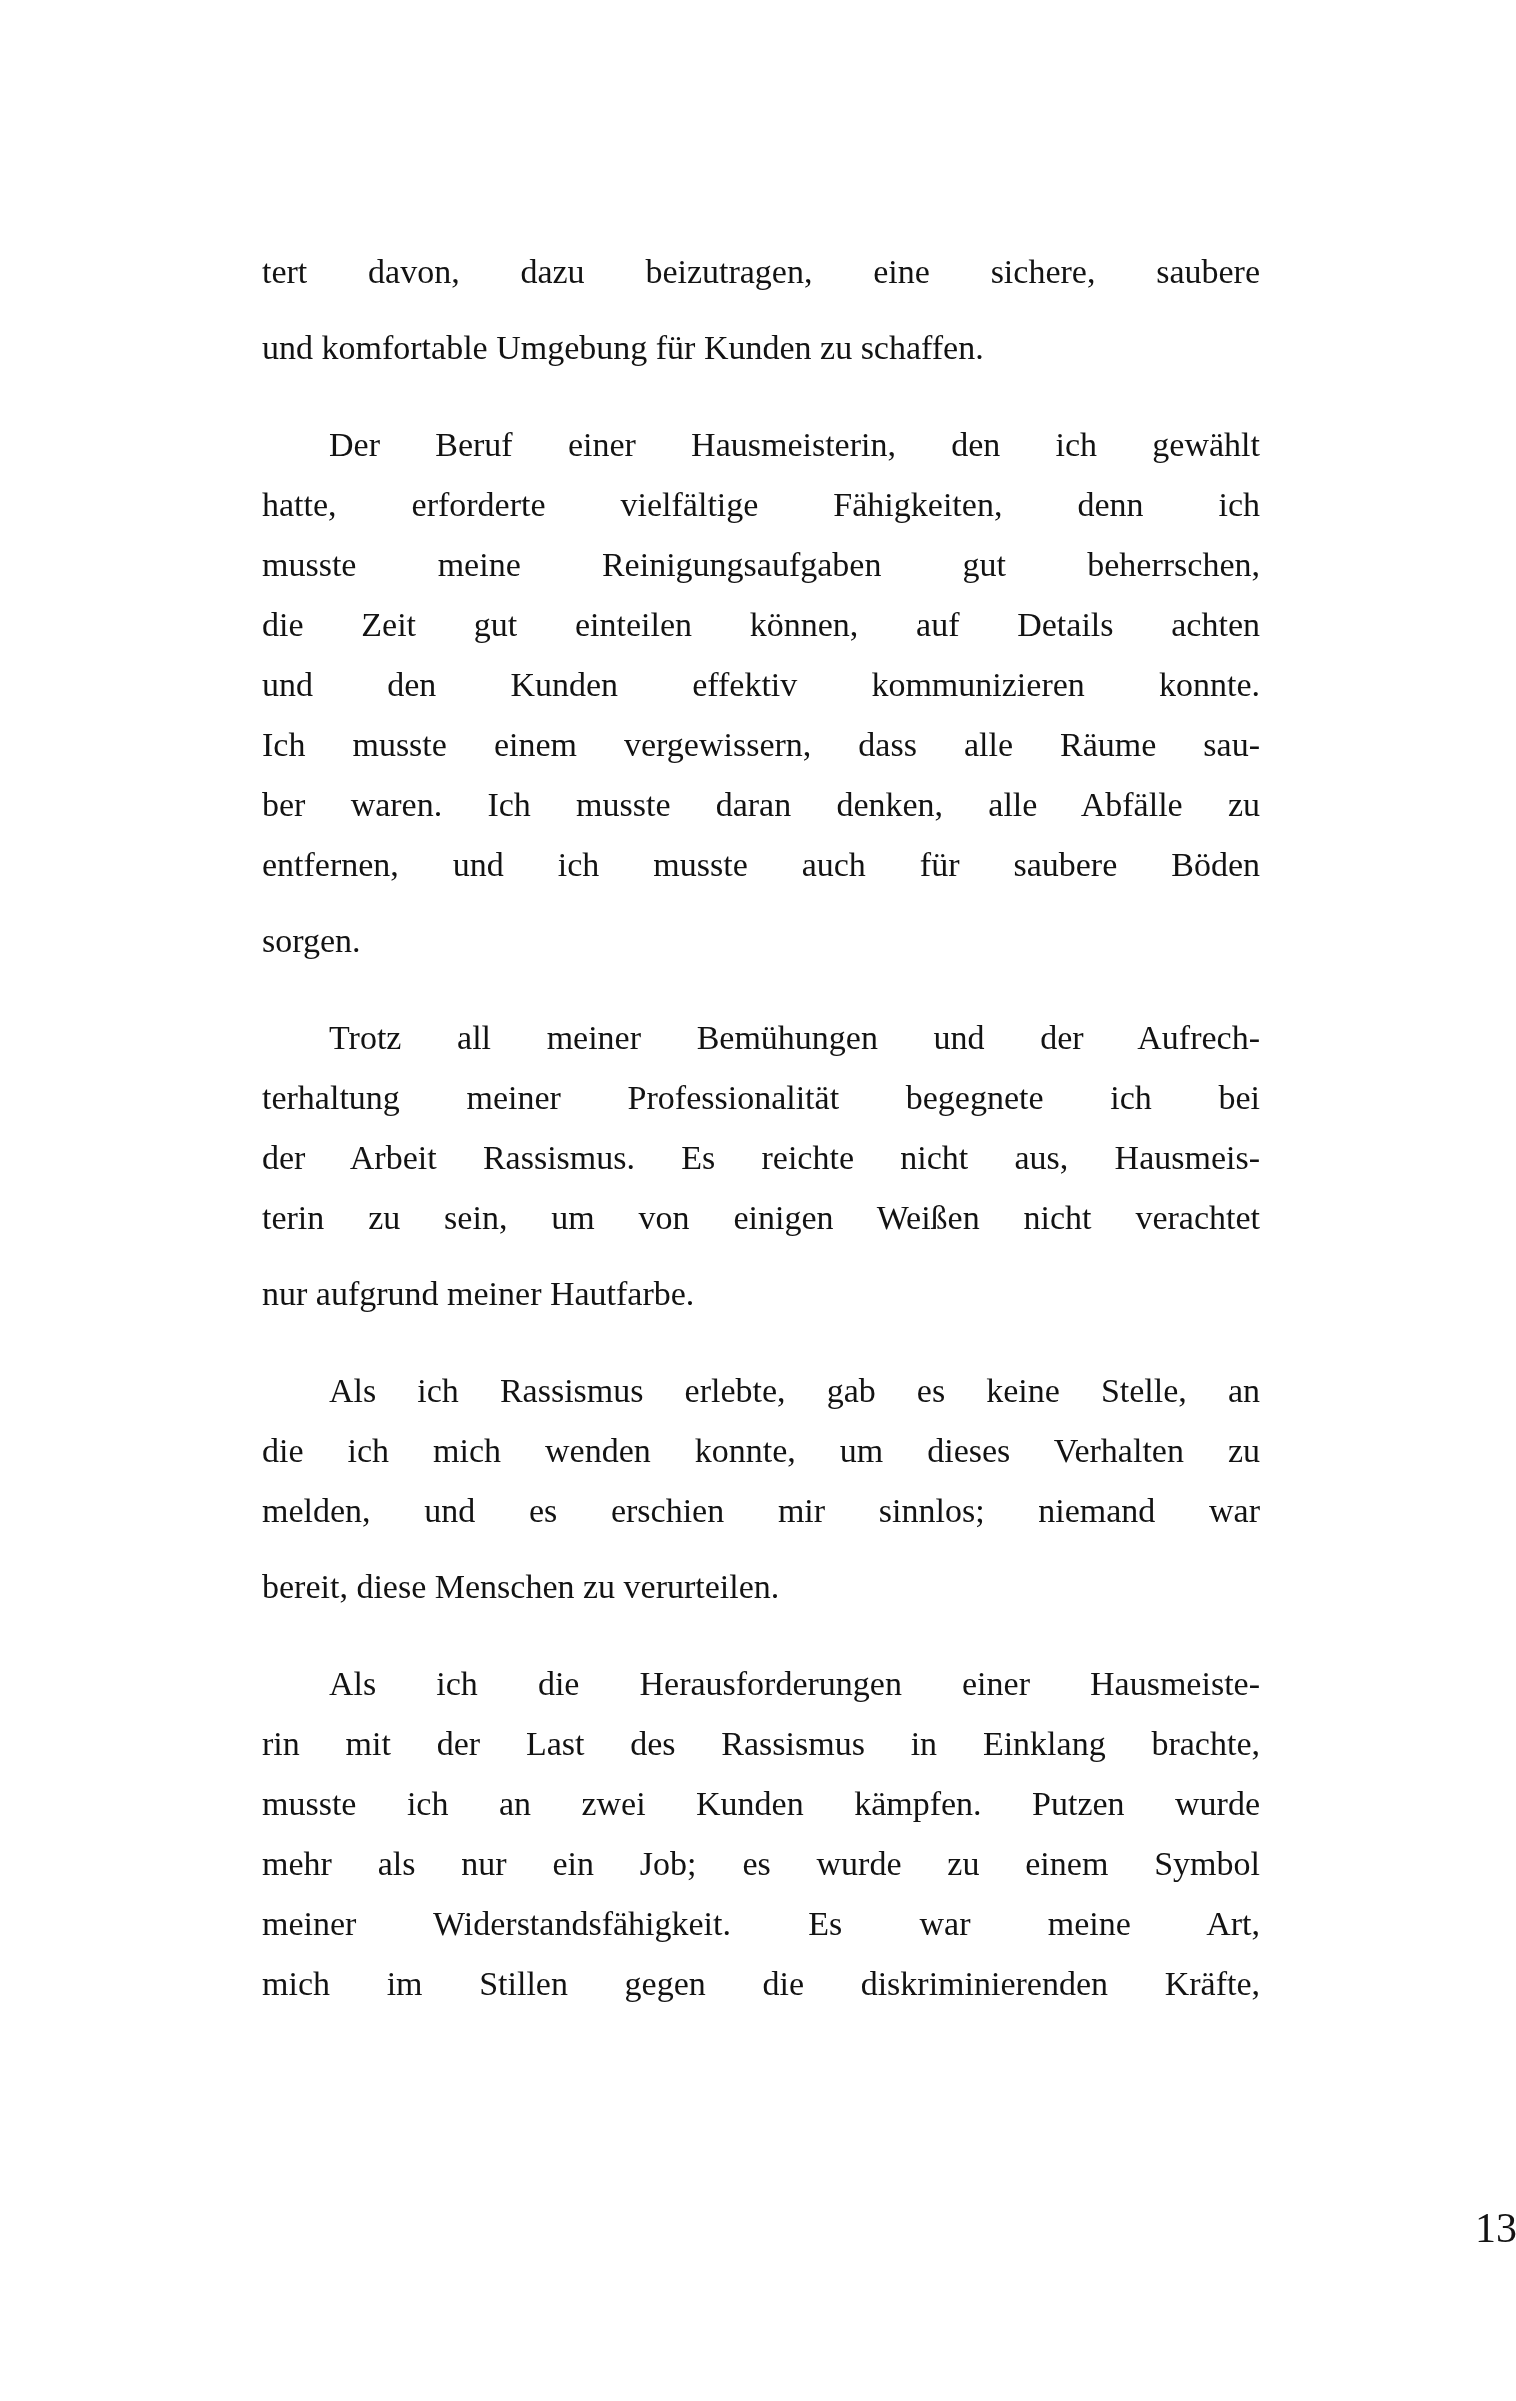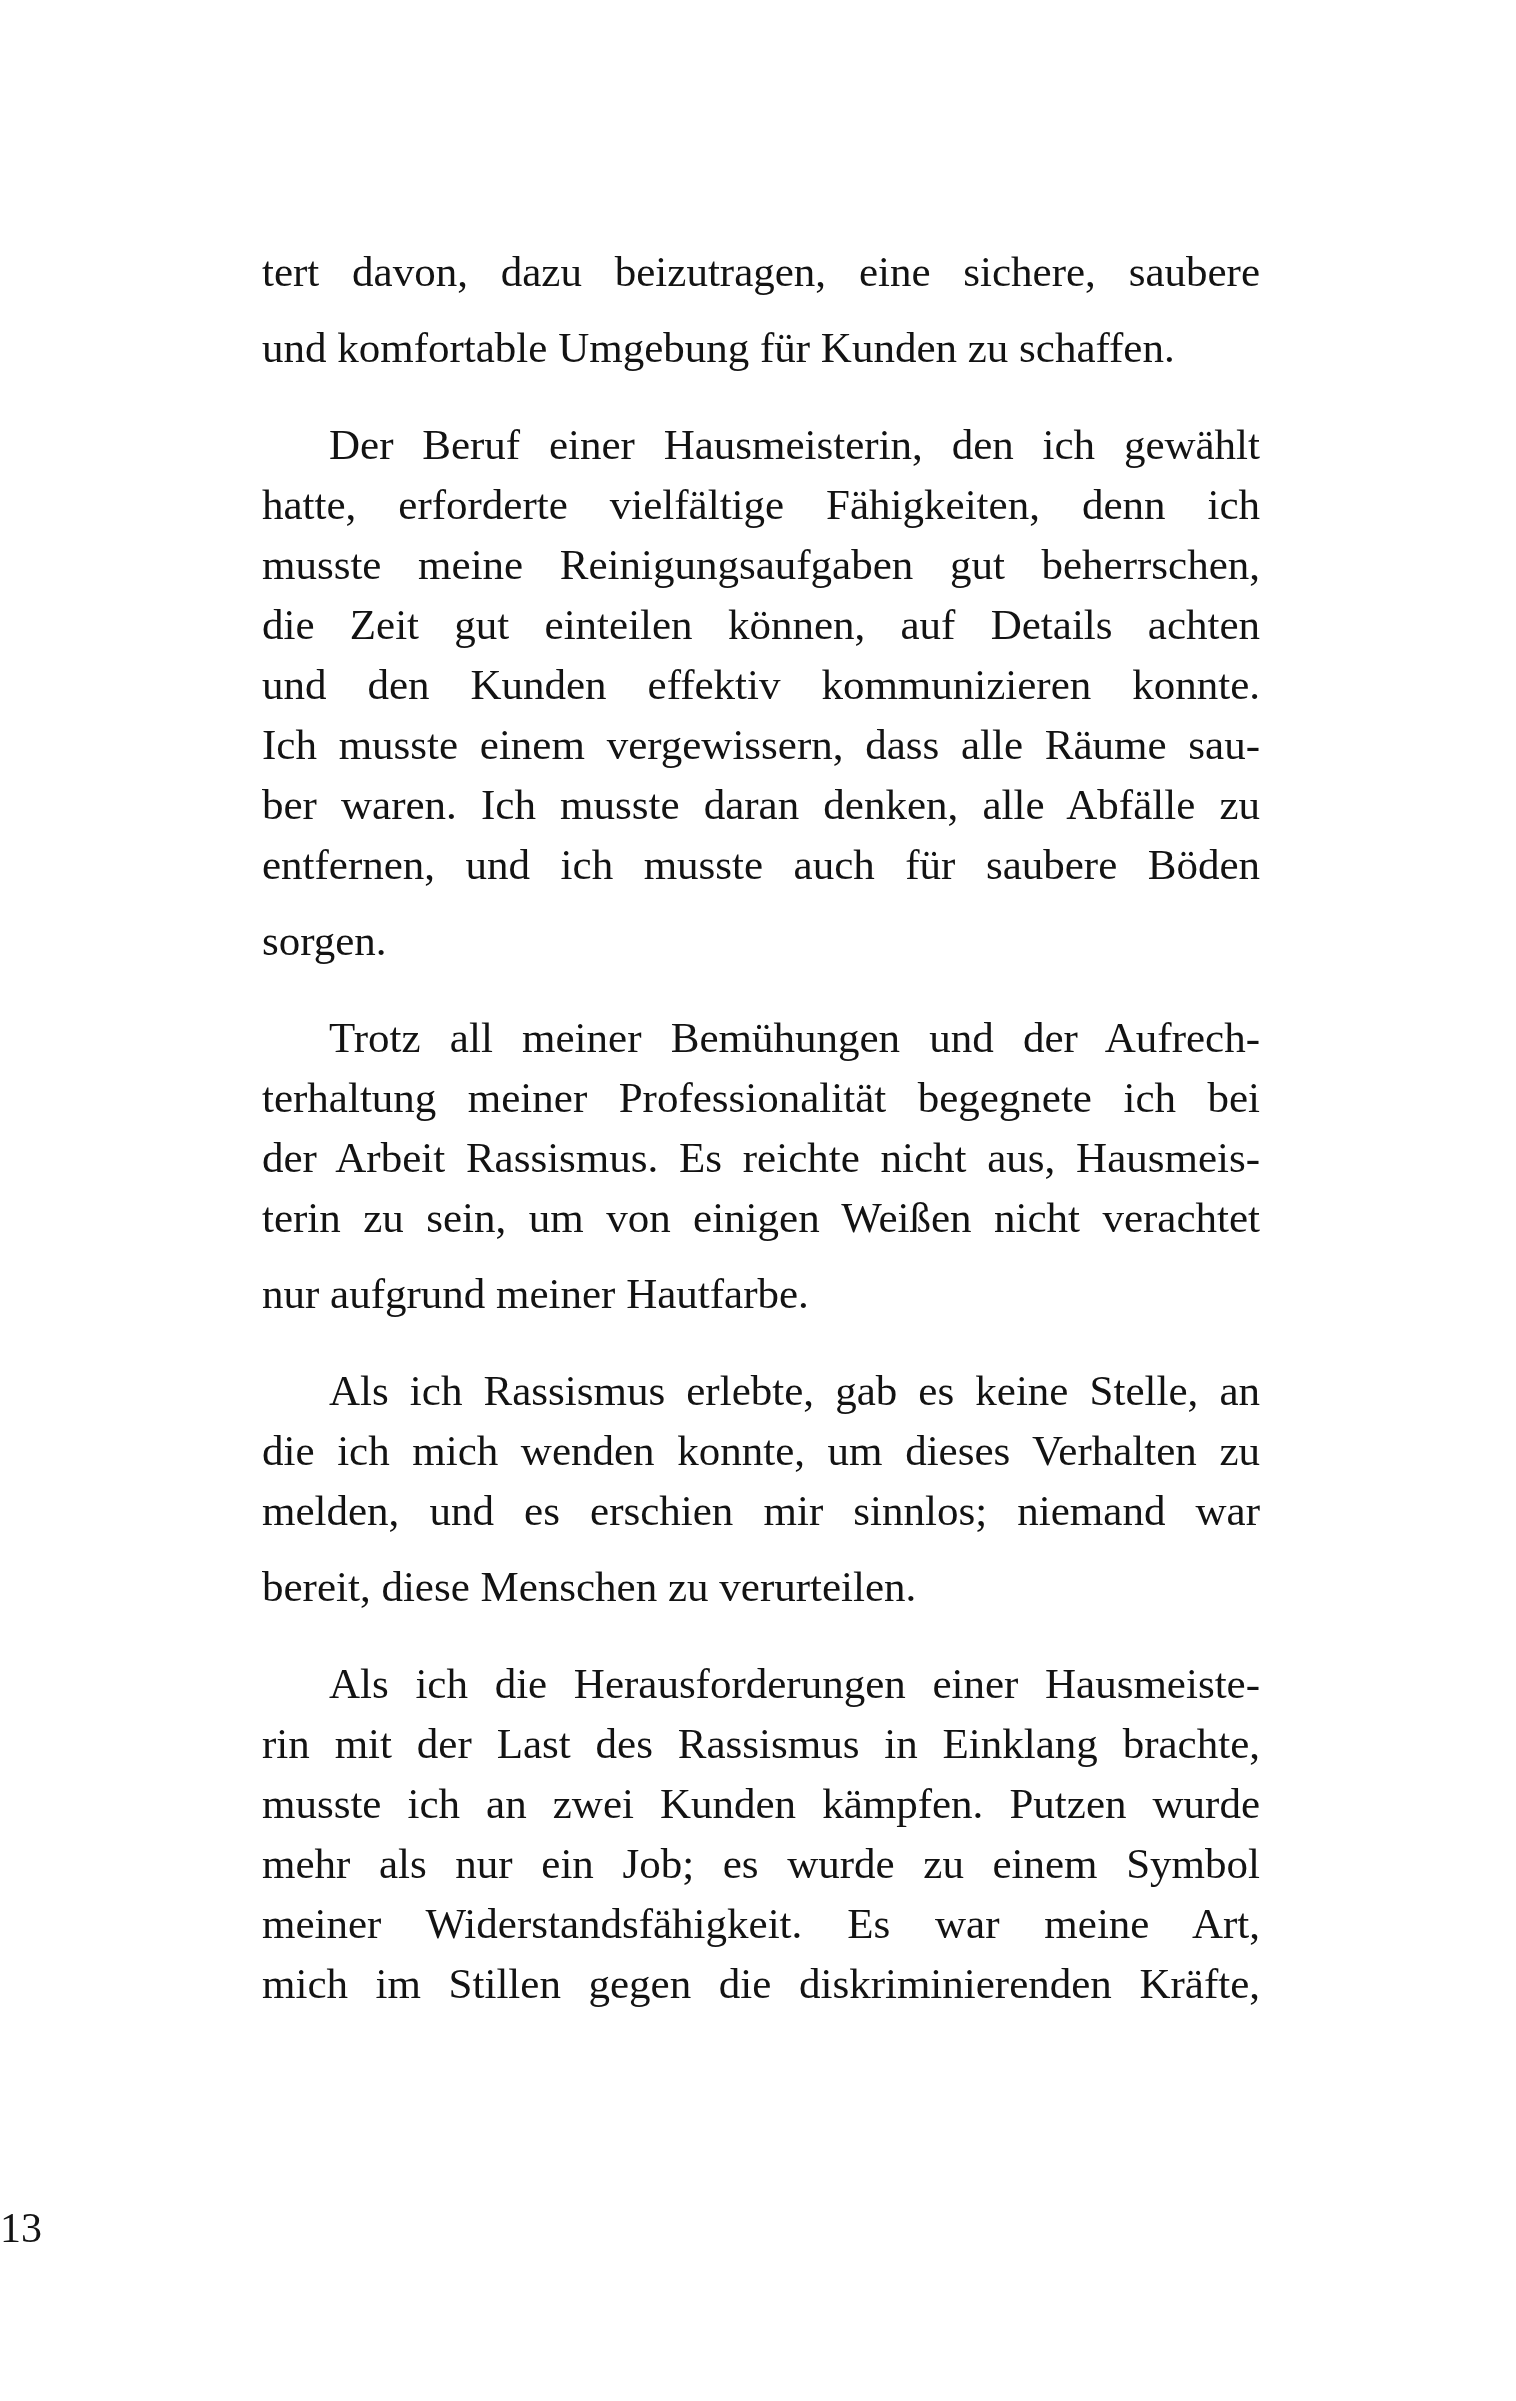--- a/index.html
+++ b/index.html
@@ -23,39 +23,39 @@
   .text-block {
     position: absolute;
     left: 262px;
     top: 242px;
     width: 998px;
   }
   .paragraph {
     margin: 0 0 37px 0;
   }
   .line {
-    font-size: 43px;
+    font-size: 34px;
     line-height: 60px;
     text-align: justify;
     text-align-last: justify;
     white-space: nowrap;
   }
   .line.last {
     text-align-last: left;
     margin-top: 16px;
   }
   .line.indent {
     padding-left: 67px;
   }
   .page-number {
     position: absolute;
     left: 0;
     top: 2198px;
     width: 100%;
-    text-align: left;
+    text-align: right;
     font-size: 42px;
     line-height: 60px;
   }
 </style>
 </head>
 <body>
 
 <div class="page">
   <div class="text-block">
       <div class="paragraph">

